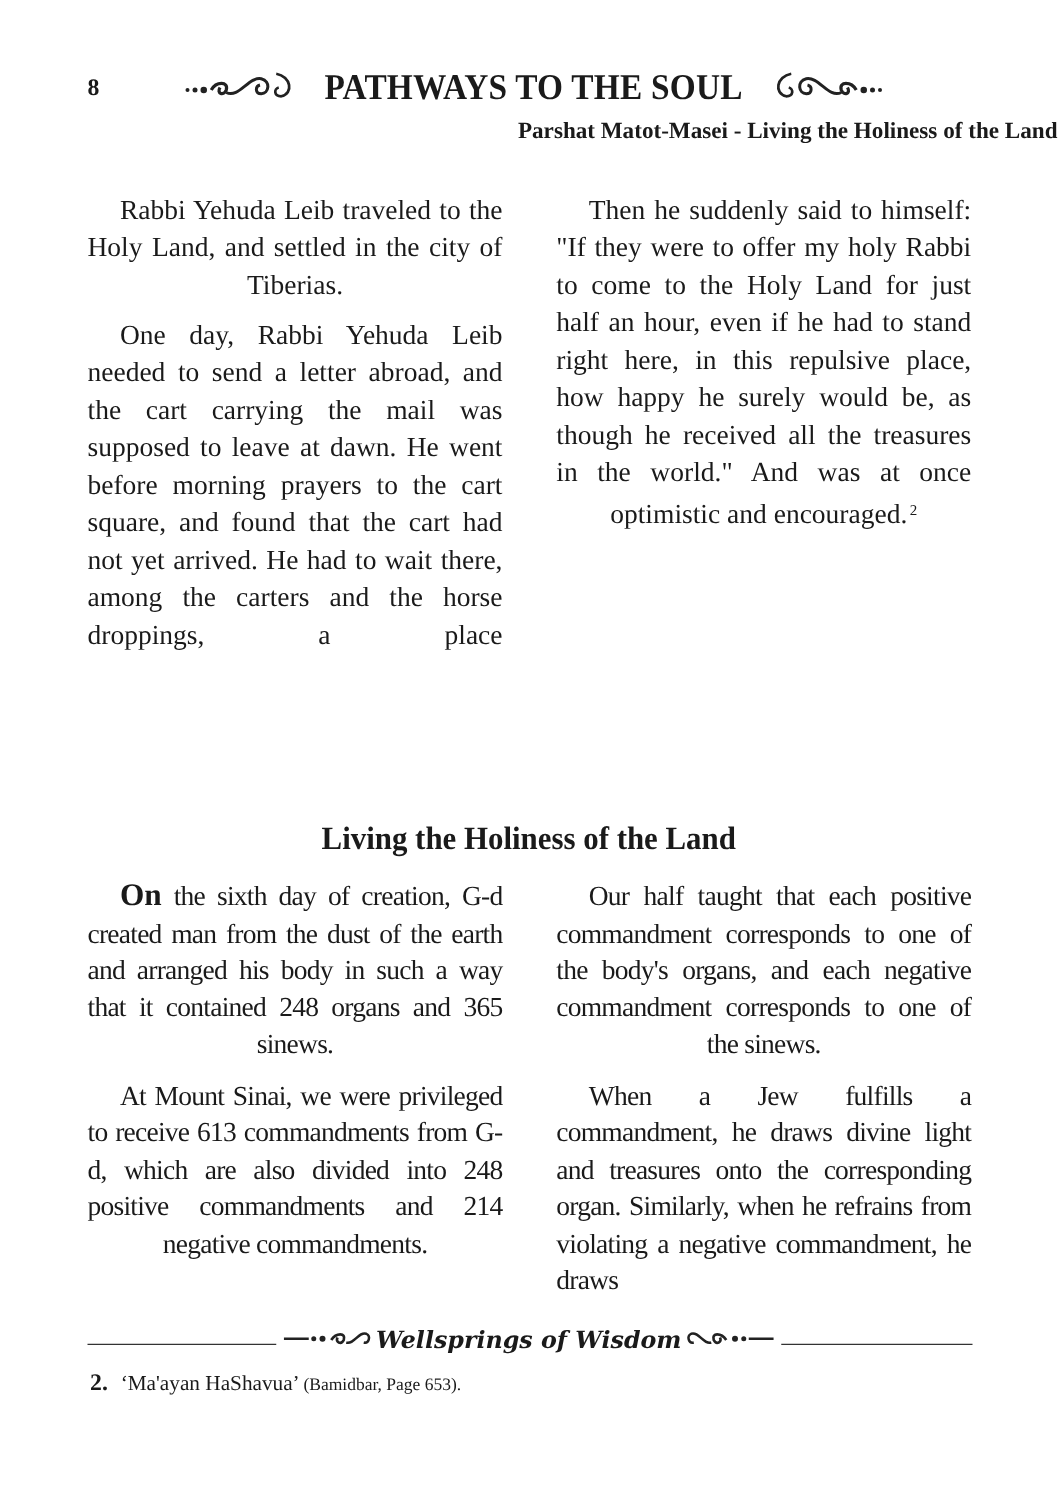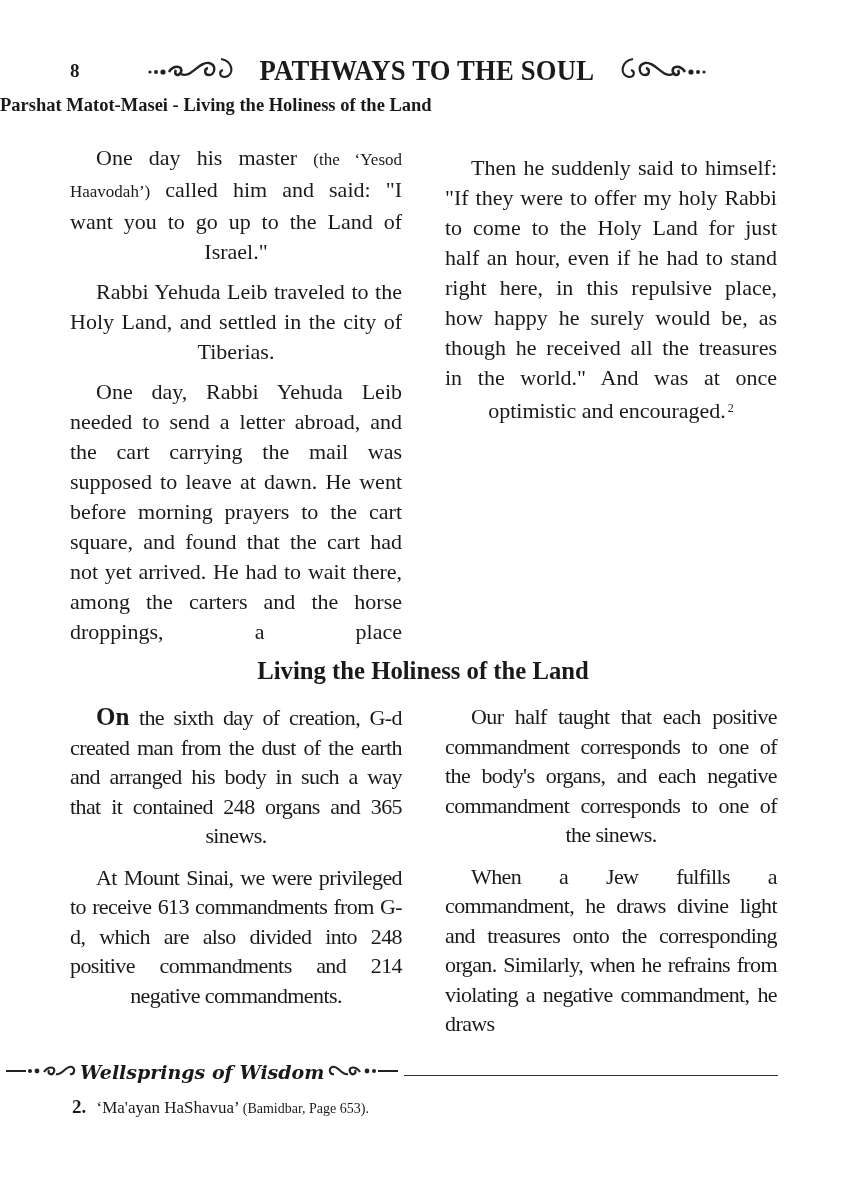--- a/index.html
+++ b/index.html
@@ -2,21 +2,21 @@
 <html><head>
 <meta charset="utf-8">
 <style>
   html, body { margin: 0; padding: 0; background: #ffffff; }
   body { width: 846px; height: 1200px; position: relative; overflow: hidden; color: #1a1a1a; font-family: "Liberation Serif", "DejaVu Serif", serif; }
 
   .page-number { position: absolute; left: 70px; top: 60px; font-size: 19px; font-weight: bold; }
   .running-title { position: absolute; left: 132px; top: 52px; width: 590px; height: 36px; display: flex; align-items: center; justify-content: center; }
   .running-title .title-text { font-size: 29px; font-weight: bold; letter-spacing: 0.2px; margin: 0 6px; white-space: nowrap; transform: scaleX(0.92); }
   .orn { display: inline-block; }
-  .subtitle { position: absolute; left: 0; width: 846px; top: 95px; text-align: left; font-size: 18.5px; font-weight: bold; }
+  .subtitle { position: absolute; left: 0; width: 846px; top: 95px; text-align: right; font-size: 18.5px; font-weight: bold; }
 
   .col { position: absolute; width: 332px; font-size: 22px; line-height: 30px; text-align: justify; }
   .col p { margin: 0; text-indent: 26px; }
   .col p.gap { margin-top: 10px; }
   .col p.center-last { text-align-last: center; }
   .col p.noindent { text-indent: 0; }
   .small { font-size: 17px; }
   sup.fn { font-size: 12px; vertical-align: 6px; margin-left: 2px; }
 
   .col-a1 { left: 70px; top: 143px; }
@@ -26,21 +26,21 @@
 
   .col2 { position: absolute; width: 332px; font-size: 22px; line-height: 29.5px; text-align: justify; letter-spacing: -0.6px; }
   .col2 p { margin: 0; text-indent: 26px; }
   .col2 p.gap { margin-top: 12px; }
   .col2 p.center-last { text-align-last: center; }
   .col-a2 { left: 70px; top: 702px; }
   .col-b2 { left: 445px; top: 702px; }
   .lead-word { font-weight: bold; font-size: 25px; letter-spacing: 0; }
 
   .footer-rule { position: absolute; left: 70px; width: 708px; top: 1075px; height: 1px; background: #333; }
-  .footer-brand { position: absolute; left: 0; width: 846px; top: 1061px; }
+  .footer-brand { position: absolute; left: 0; width: 846px; top: 1061px; text-align: center; }
   .footer-brand .inner { display: inline-flex; align-items: center; background: #fff; padding: 0 6px; }
   .footer-brand .brand-text { font-family: "DejaVu Serif", serif; font-style: italic; font-weight: bold; font-size: 19px; margin: 0 4px; }
 
   .footnote { position: absolute; left: 72px; top: 1096px; font-size: 17px; }
   .footnote .fn-num { font-weight: bold; font-size: 19px; margin-right: 6px; }
   .footnote .fn-src { font-size: 14px; }
 </style>
 </head>
 <body>
 
@@ -66,21 +66,20 @@
       <path d="M22 17 C26 10, 36 10, 34 17 C32 22, 26 20, 29 15" fill="none" stroke="#222" stroke-width="2.6"></path>
       <path d="M34 19 C44 24, 52 6, 62 8 C70 10, 68 20, 62 20 C57 20, 57 14, 61 13" fill="none" stroke="#222" stroke-width="2.4"></path>
       <path d="M74 4 C86 6, 88 20, 78 22 C72 22, 72 16, 76 15" fill="none" stroke="#222" stroke-width="2.2"></path>
     </svg>
   </span>
 </div>
 
 <div class="subtitle">Parshat Matot-Masei - Living the Holiness of the Land</div>
 
 <div class="col col-a1">
-  <p class="center-last"><span>One day his master </span><span class="small">(the ‘Yesod Haavodah’)</span><span> called him and said: "I want you to go up to the Land of Israel."</span></p>
   <p class="gap center-last">Rabbi Yehuda Leib traveled to the Holy Land, and settled in the city of Tiberias.</p>
   <p class="gap" style="text-align-last: justify;">One day, Rabbi Yehuda Leib needed to send a letter abroad, and the cart carrying the mail was supposed to leave at dawn. He went before morning prayers to the cart square, and found that the cart had not yet arrived. He had to wait there, among the carters and the horse droppings, a place</p>
 </div>
 
 <div class="col col-b1">
   <p class="gap center-last"><span>Then he suddenly said to himself: "If they were to offer my holy Rabbi to come to the Holy Land for just half an hour, even if he had to stand right here, in this repulsive place, how happy he surely would be, as though he received all the treasures in the world." And was at once optimistic and encouraged.</span><sup class="fn">2</sup></p>
 </div>
 
 <div class="section-heading">Living the Holiness of the Land</div>
 

